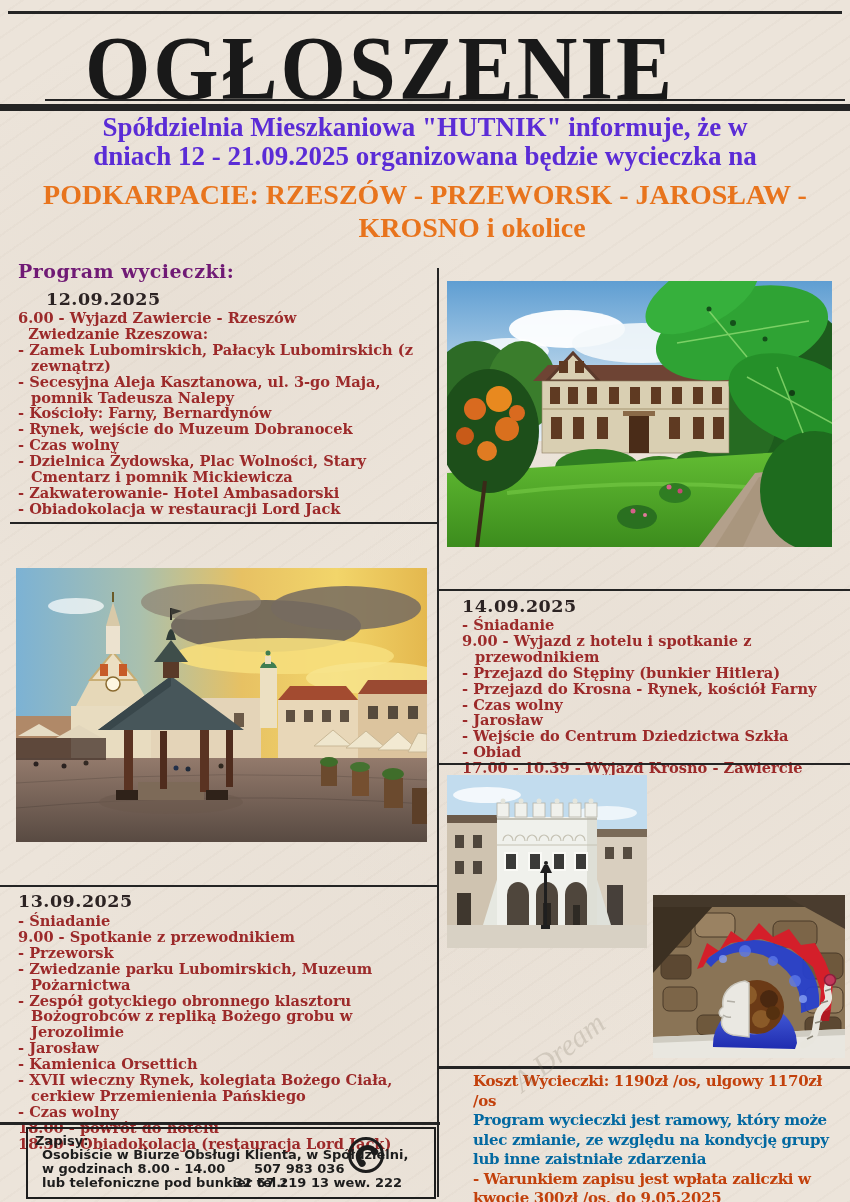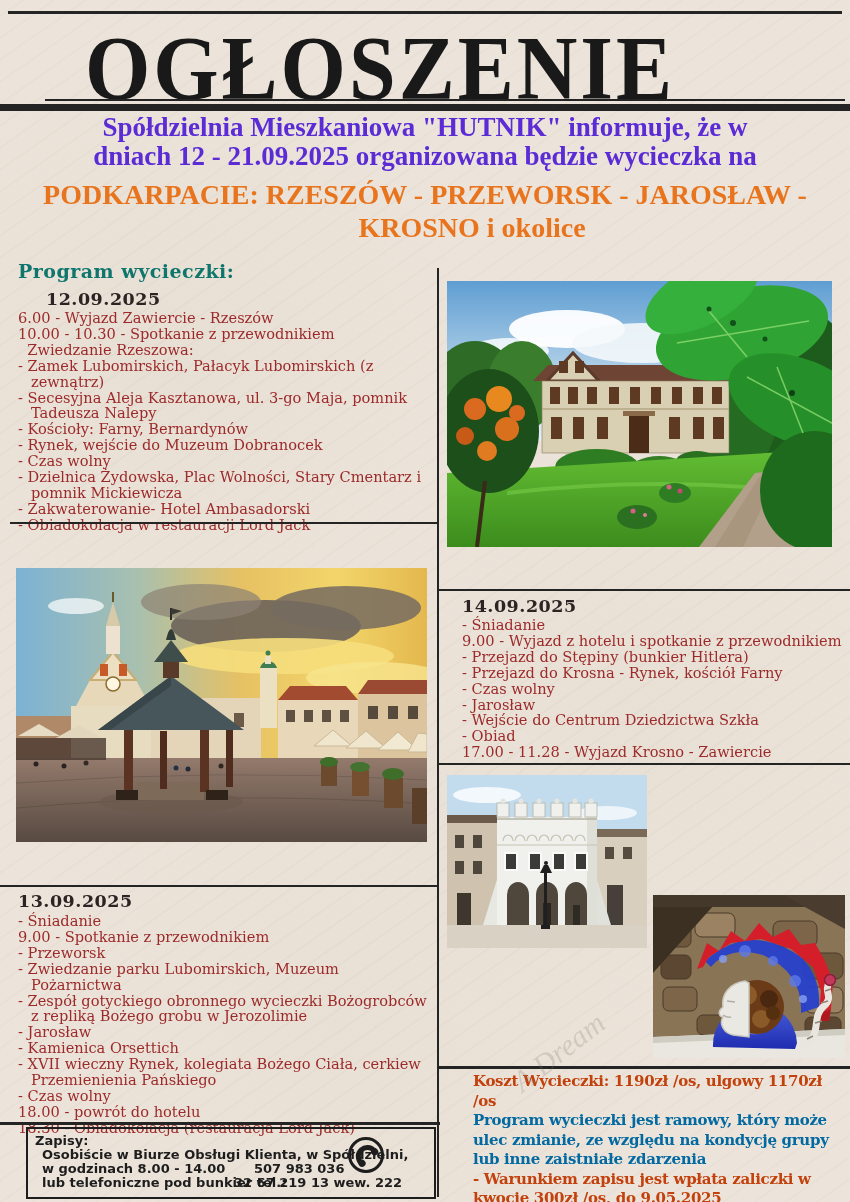--- a/index.html
+++ b/index.html
@@ -7,29 +7,29 @@
        font-family:"DejaVu Serif", serif;
        background:#ece4da;}
   
   .paper{position:absolute;inset:0;
     background:
       repeating-linear-gradient(-35deg, rgba(120,100,80,.03) 0 2px, transparent 2px 18px),
       radial-gradient(circle at 20% 30%, rgba(160,140,120,.06), transparent 30%),
       radial-gradient(circle at 75% 60%, rgba(160,140,120,.05), transparent 35%),
       radial-gradient(circle at 40% 85%, rgba(160,140,120,.05), transparent 30%);
   }
-  .abs{position:absolute;}
+  .abs{position:absolute;font-weight:bold;}
   .rule{position:absolute;background:#242424;}
   .title{font-family:"Liberation Serif", serif;font-weight:bold;
          font-size:84px;letter-spacing:3px;color:#191919;text-align:center;
          transform:scaleY(1.08);transform-origin:top;white-space:nowrap;}
   .lead{font-family:"Liberation Serif", serif;font-weight:bold;text-align:center;width:100%;}
   .lead-purple{font-size:27px;line-height:29px;color:#5b2cd6;}
   .lead-orange{font-size:28px;line-height:31px;color:#e8741d;}
-  .prog-heading{font-size:19px;font-weight:bold;color:#0f766e;letter-spacing:.5px;}
+  .prog-heading{font-size:19px;font-weight:bold;color:#701a75;letter-spacing:.5px;}
   .day-date{font-size:17.5px;font-weight:bold;color:#2c2323;letter-spacing:.5px;}
   .day-list{font-size:14.6px;line-height:15.9px;color:#9c2a2a;}
   .pitem{padding-left:13px;text-indent:-13px;}
   .cost{width:374px;font-weight:bold;font-size:15px;line-height:19.5px;letter-spacing:-0.3px;}
   .cost-red{color:#c2410c;}
   .cost-black{color:#0369a1;}
   .signup-box{position:absolute;left:26px;top:1127px;width:406px;height:68px;
               border:2.5px solid #1d1d1d;font-family:"DejaVu Sans", sans-serif;
               font-weight:bold;color:#1d1d1d;font-size:13px;}
   .signup-box .row{position:absolute;white-space:nowrap;}
@@ -52,21 +52,20 @@
 <div class="abs lead lead-orange" style="top:179px;left:0;">PODKARPACIE: RZESZÓW - PRZEWORSK - JAROSŁAW -</div>
 <div class="abs lead lead-orange" style="top:212px;left:0;margin-left:47px;">KROSNO i okolice</div>
 
 <div class="rule" style="left:437px;top:268px;width:2px;height:929px;"></div>
 
 <div class="abs prog-heading" style="left:18px;top:260px;">Program wycieczki:</div>
 
 <div class="abs day-date" style="left:18px;top:289px;margin-left:28px;">12.09.2025</div>
 <div class="abs day-list" style="left:18px;top:310px;width:414px;">
     <div class="pitem">6.00 - Wyjazd Zawiercie - Rzeszów</div>
-    <div class="pitem">10.00 - 10.30 - Spotkanie z przewodnikiem</div>
     <div class="pitem">&nbsp;&nbsp;Zwiedzanie Rzeszowa:</div>
     <div class="pitem">- Zamek Lubomirskich, Pałacyk Lubomirskich (z zewnątrz)</div>
     <div class="pitem">- Secesyjna Aleja Kasztanowa, ul. 3-go Maja, pomnik Tadeusza Nalepy</div>
     <div class="pitem">- Kościoły: Farny, Bernardynów</div>
     <div class="pitem">- Rynek, wejście do Muzeum Dobranocek</div>
     <div class="pitem">- Czas wolny</div>
     <div class="pitem">- Dzielnica Żydowska, Plac Wolności, Stary Cmentarz i pomnik Mickiewicza</div>
     <div class="pitem">- Zakwaterowanie- Hotel Ambasadorski</div>
     <div class="pitem">- Obiadokolacja w restauracji Lord Jack</div>
   </div>
@@ -175,21 +174,21 @@
 </div>
 
 <div class="rule" style="left:0;top:885px;width:438px;height:2px;"></div>
 
 <div class="abs day-date" style="left:18px;top:891px;">13.09.2025</div>
 <div class="abs day-list" style="left:18px;top:913px;width:414px;">
     <div class="pitem">- Śniadanie</div>
     <div class="pitem">9.00 - Spotkanie z przewodnikiem</div>
     <div class="pitem">- Przeworsk</div>
     <div class="pitem">- Zwiedzanie parku Lubomirskich, Muzeum Pożarnictwa</div>
-    <div class="pitem">- Zespół gotyckiego obronnego wycieczki Bożogrobców z repliką Bożego grobu w Jerozolimie</div>
+    <div class="pitem">- Zespół gotyckiego obronnego klasztoru Bożogrobców z repliką Bożego grobu w Jerozolimie</div>
     <div class="pitem">- Jarosław</div>
     <div class="pitem">- Kamienica Orsettich</div>
     <div class="pitem">- XVII wieczny Rynek, kolegiata Bożego Ciała, cerkiew Przemienienia Pańskiego</div>
     <div class="pitem">- Czas wolny</div>
     <div class="pitem">18.00 - powrót do hotelu</div>
     <div class="pitem">18.30 - Obiadokolacja (restauracja Lord Jack)</div>
   </div>
 
 <div class="rule" style="left:0;top:1122px;width:440px;height:3px;"></div>
 
@@ -311,21 +310,21 @@
 <div class="abs day-date" style="left:462px;top:596px;">14.09.2025</div>
 <div class="abs day-list" style="left:462px;top:617px;width:382px;">
     <div class="pitem">- Śniadanie</div>
     <div class="pitem">9.00 - Wyjazd z hotelu i spotkanie z przewodnikiem</div>
     <div class="pitem">- Przejazd do Stępiny (bunkier Hitlera)</div>
     <div class="pitem">- Przejazd do Krosna - Rynek, kościół Farny</div>
     <div class="pitem">- Czas wolny</div>
     <div class="pitem">- Jarosław</div>
     <div class="pitem">- Wejście do Centrum Dziedzictwa Szkła</div>
     <div class="pitem">- Obiad</div>
-    <div class="pitem">17.00 - 11.28 - Wyjazd Krosno - Zawiercie</div>
+    <div class="pitem">17.00 - 10.39 - Wyjazd Krosno - Zawiercie</div>
   </div>
 
 <div class="rule" style="left:437px;top:763px;width:413px;height:2px;"></div>
 
 <div class="abs" style="left:447px;top:775px;width:200px;height:173px;" role="img" aria-label="Biała kamienica z attyką i podcieniami (Kamienica Orsettich)">
   <svg width="200" height="173" viewBox="0 0 200 173">
     <rect width="200" height="173" fill="#c2dcee"></rect>
     <ellipse cx="40" cy="20" rx="34" ry="8" fill="#ffffff" opacity=".8"></ellipse>
     <ellipse cx="160" cy="38" rx="30" ry="7" fill="#ffffff" opacity=".7"></ellipse>
     <rect x="0" y="150" width="200" height="23" fill="#d8d1c4"></rect>

